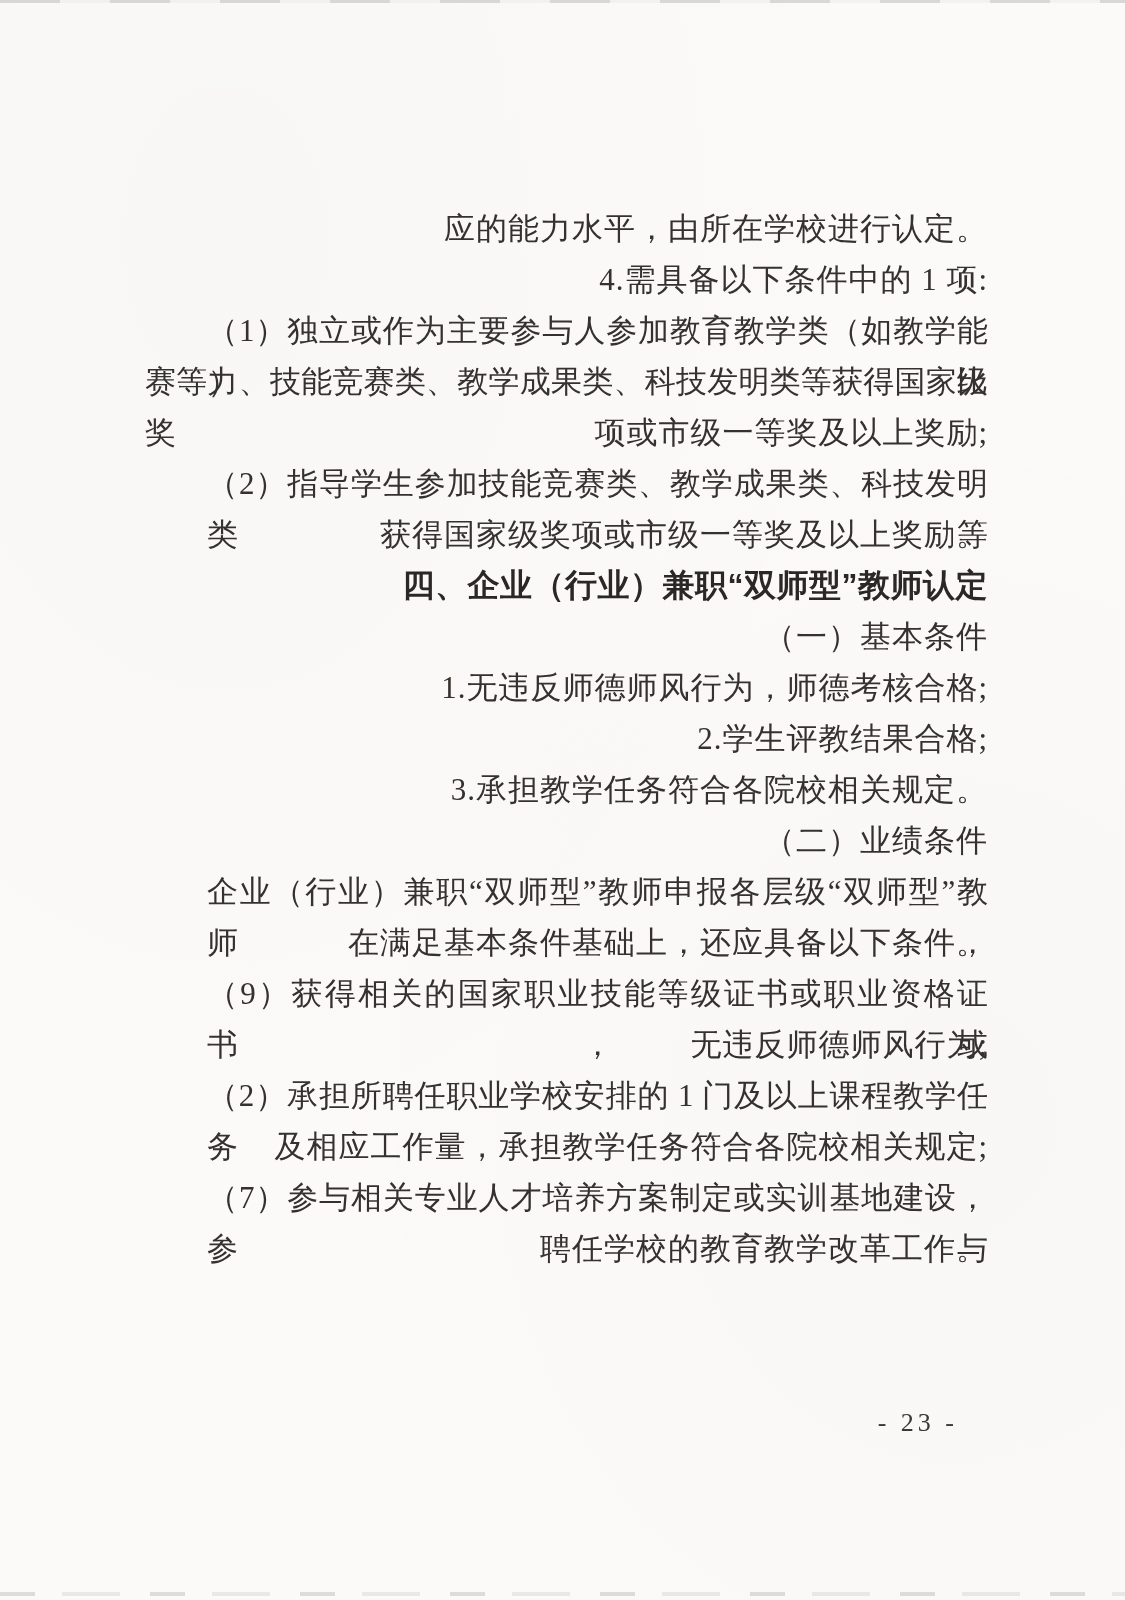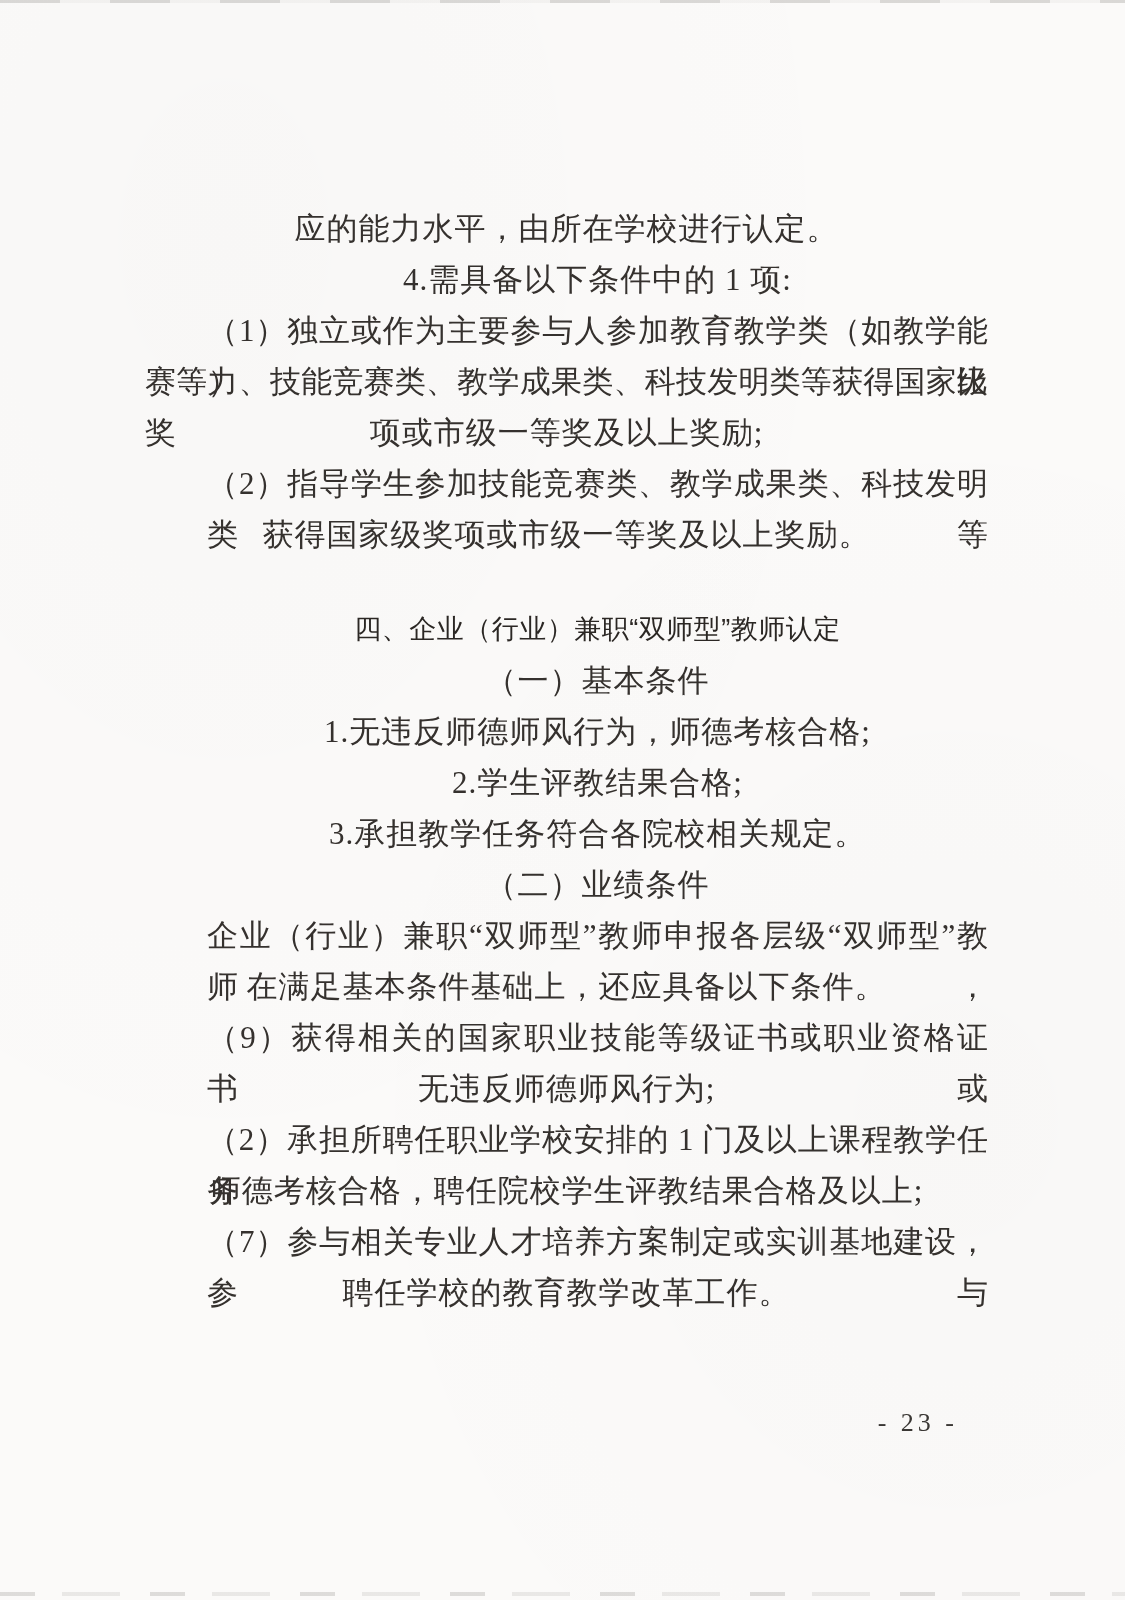--- a/index.html
+++ b/index.html
@@ -47,39 +47,38 @@
     top: 203px;
     width: 843px;
   }
   .line {
     height: 51px;
     line-height: 51px;
     font-size: 31px;
     color: var(--ink, #35312e);
     letter-spacing: 1px;
     white-space: nowrap;
-    text-align: center;
+    text-align: right;
   }
   .line.indent {
     padding-left: 62px;
   }
   .line.justify {
     white-space: normal;
     text-align: justify;
     text-align-last: justify;
     letter-spacing: 0;
     font-family: Liberation Serif, serif;
   }
   .line.bold {
     font-family: "Liberation Sans", sans-serif;
-    font-weight: 400;
-    font-size: 27px;
+    font-weight: 700;
+    font-size: 32px;
     color: #2b2724;
     letter-spacing: 0.5px;
-    margin-top: 44px;
   }
   .page-number {
     position: absolute;
     top: 1408px;
     right: 167px;
     font-size: 26px;
     letter-spacing: 4px;
     color: #3a3734;
     font-family: "Liberation Serif", serif;
     margin-left: 48px;
@@ -104,21 +103,21 @@
       <div class="line indent">（一）基本条件</div>
       <div class="line indent">1.无违反师德师风行为，师德考核合格;</div>
       <div class="line indent">2.学生评教结果合格;</div>
       <div class="line indent">3.承担教学任务符合各院校相关规定。</div>
       <div class="line indent">（二）业绩条件</div>
       <div class="line indent justify">企业（行业）兼职“双师型”教师申报各层级“双师型”教师，</div>
       <div class="line">在满足基本条件基础上，还应具备以下条件。</div>
       <div class="line indent justify">（9）获得相关的国家职业技能等级证书或职业资格证书，或</div>
       <div class="line">无违反师德师风行为;</div>
       <div class="line indent justify">（2）承担所聘任职业学校安排的 1 门及以上课程教学任务</div>
-      <div class="line">师德考核合格，聘任院校学生评教结果合格及以上;</div>
+      <div class="line">及相应工作量，承担教学任务符合各院校相关规定;</div>
       <div class="line indent justify">（7）参与相关专业人才培养方案制定或实训基地建设，参与</div>
       <div class="line">聘任学校的教育教学改革工作。</div>
     </section>
 
   <div class="page-number">- 23 -</div>
 
   <div class="scan-edge-bottom"></div>
 </div>
 
 </body></html>

